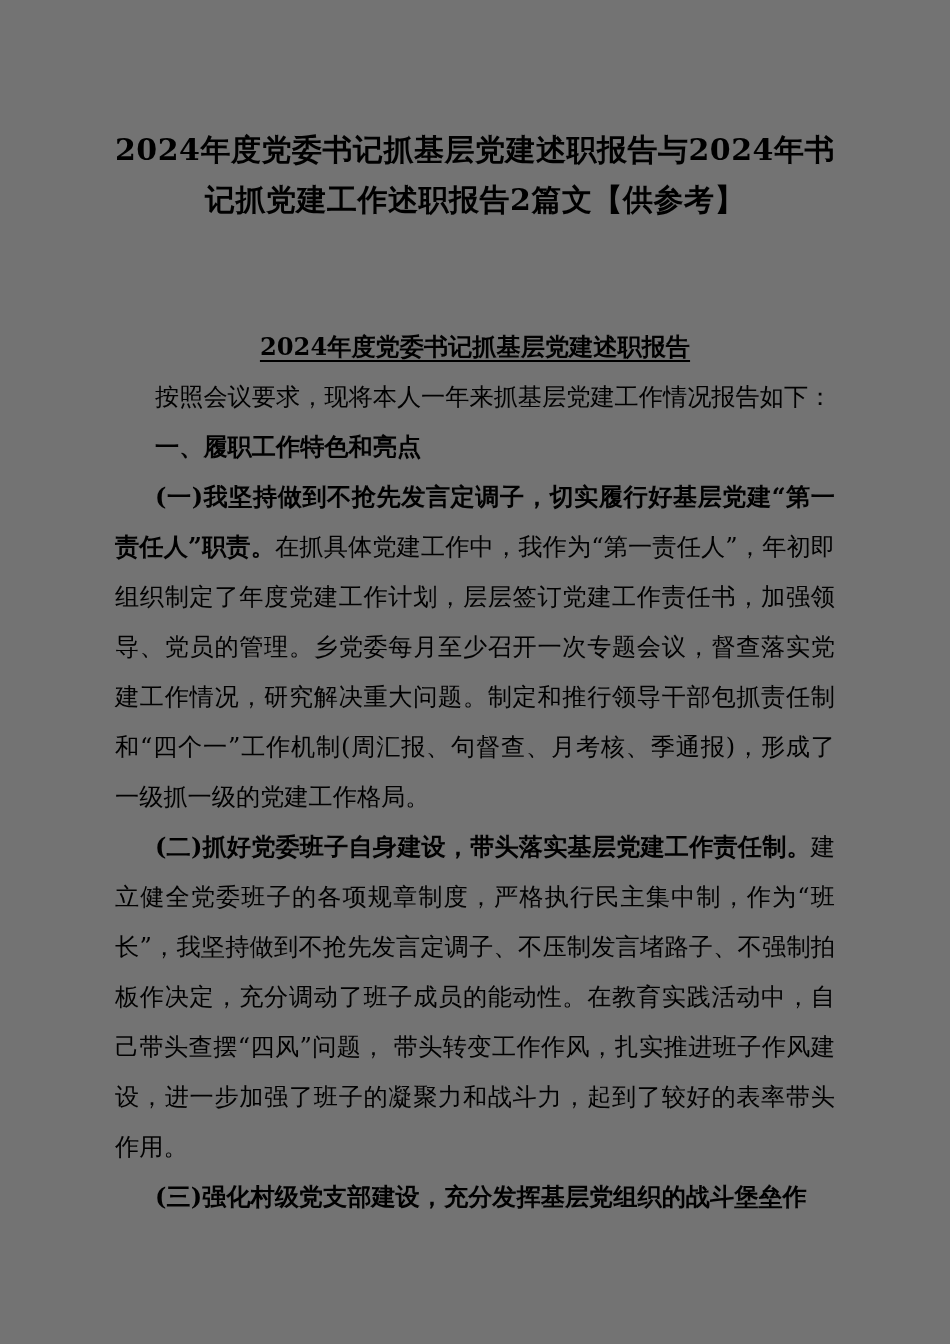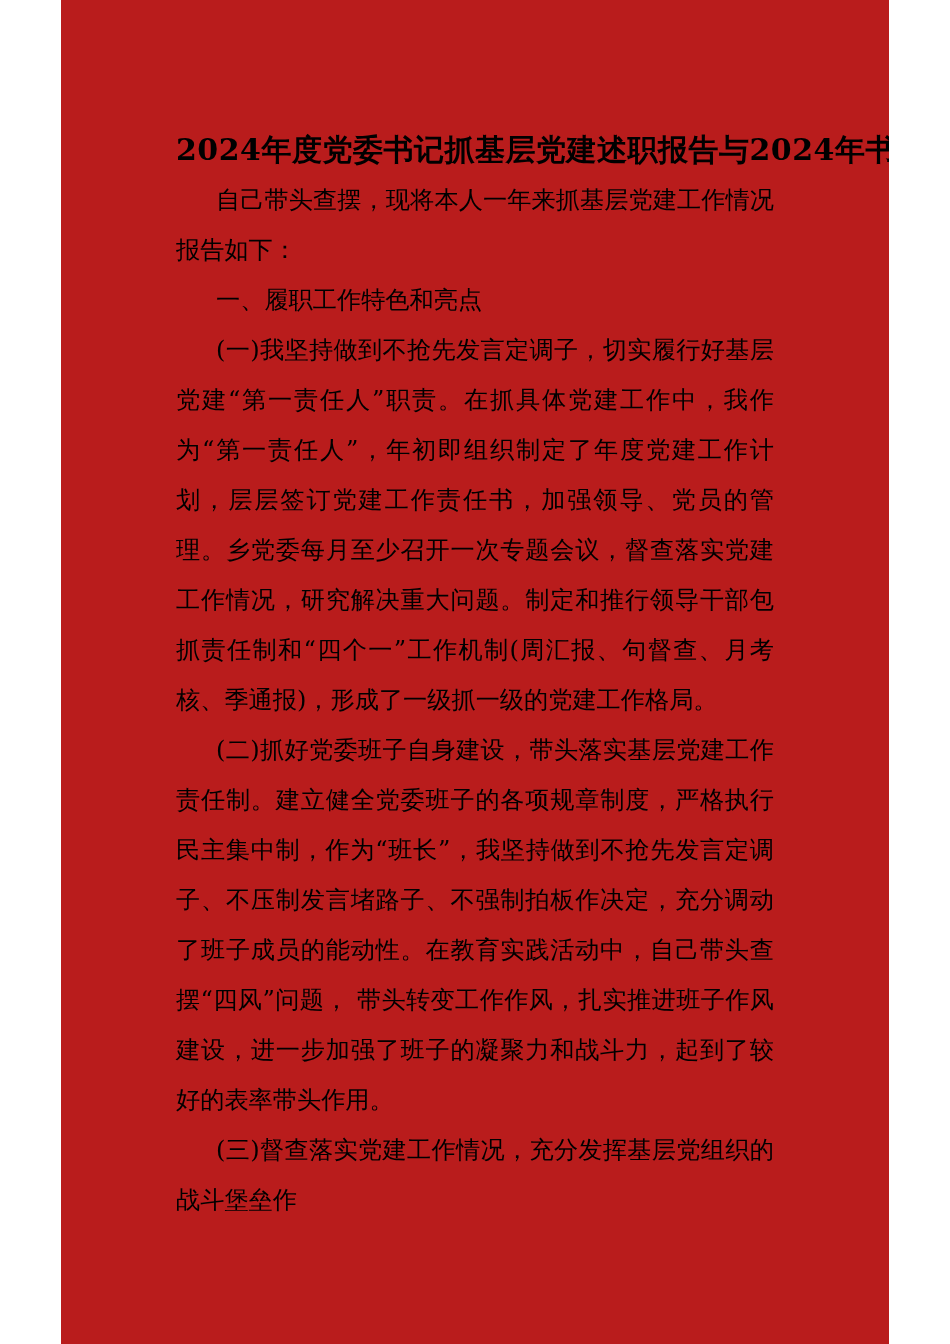--- a/index.html
+++ b/index.html
@@ -2,24 +2,24 @@
 <html><head>
 <meta charset="utf-8">
 <style>
   html, body {
     margin: 0;
     padding: 0;
     background: #ffffff;
   }
   .page {
     position: relative;
-    width: 828px;
+    width: 950px;
     height: 1344px;
     margin: 0 auto;
-    background: #b91c1c;
+    background: #737373;
     color: #000000;
     box-sizing: border-box;
     padding: 0 115px;
     overflow: hidden;
     font-family: "DejaVu Serif", "Liberation Serif", serif;
   }
   .doc-title {
     margin: 125px 0 0 0;
     font-size: 30px;
     font-weight: bold;
@@ -45,49 +45,53 @@
   }
   .para {
     margin: 0;
     font-size: 24.2px;
     font-weight: normal;
     line-height: 50px;
     text-align: justify;
     text-indent: 40px;
   }
   .para .lead {
-    font-weight: normal;
+    font-weight: bold;
   }
   .para .rest {
     font-weight: normal;
   }
 </style>
 </head>
 <body>
 
 <div class="page">
 
   <h1 class="doc-title">
     <span class="title-line">2024年度党委书记抓基层党建述职报告与2024年书</span>
+    <span class="title-line">记抓党建工作述职报告2篇文【供参考】</span>
   </h1>
 
+  <h2 class="doc-subtitle">
+    <span class="underlined">2024年度党委书记抓基层党建述职报告</span>
+  </h2>
 
   <p class="para">
-    <span class="lead"></span><span class="rest">自己带头查摆，现将本人一年来抓基层党建工作情况报告如下：</span>
+    <span class="lead"></span><span class="rest">按照会议要求，现将本人一年来抓基层党建工作情况报告如下：</span>
   </p>
 
   <p class="para">
     <span class="lead">一、履职工作特色和亮点</span><span class="rest"></span>
   </p>
 
   <p class="para">
     <span class="lead">(一)我坚持做到不抢先发言定调子，切实履行好基层党建“第一责任人”职责。</span><span class="rest">在抓具体党建工作中，我作为“第一责任人”，年初即组织制定了年度党建工作计划，层层签订党建工作责任书，加强领导、党员的管理。乡党委每月至少召开一次专题会议，督查落实党建工作情况，研究解决重大问题。制定和推行领导干部包抓责任制和“四个一”工作机制(周汇报、句督查、月考核、季通报)，形成了一级抓一级的党建工作格局。</span>
   </p>
 
   <p class="para">
     <span class="lead">(二)抓好党委班子自身建设，带头落实基层党建工作责任制。</span><span class="rest">建立健全党委班子的各项规章制度，严格执行民主集中制，作为“班长”，我坚持做到不抢先发言定调子、不压制发言堵路子、不强制拍板作决定，充分调动了班子成员的能动性。在教育实践活动中，自己带头查摆“四风”问题， 带头转变工作作风，扎实推进班子作风建设，进一步加强了班子的凝聚力和战斗力，起到了较好的表率带头作用。</span>
   </p>
 
   <p class="para">
-    <span class="lead">(三)督查落实党建工作情况，充分发挥基层党组织的战斗堡垒作</span><span class="rest"></span>
+    <span class="lead">(三)强化村级党支部建设，充分发挥基层党组织的战斗堡垒作</span><span class="rest"></span>
   </p>
 
 </div>
 
 </body></html>

